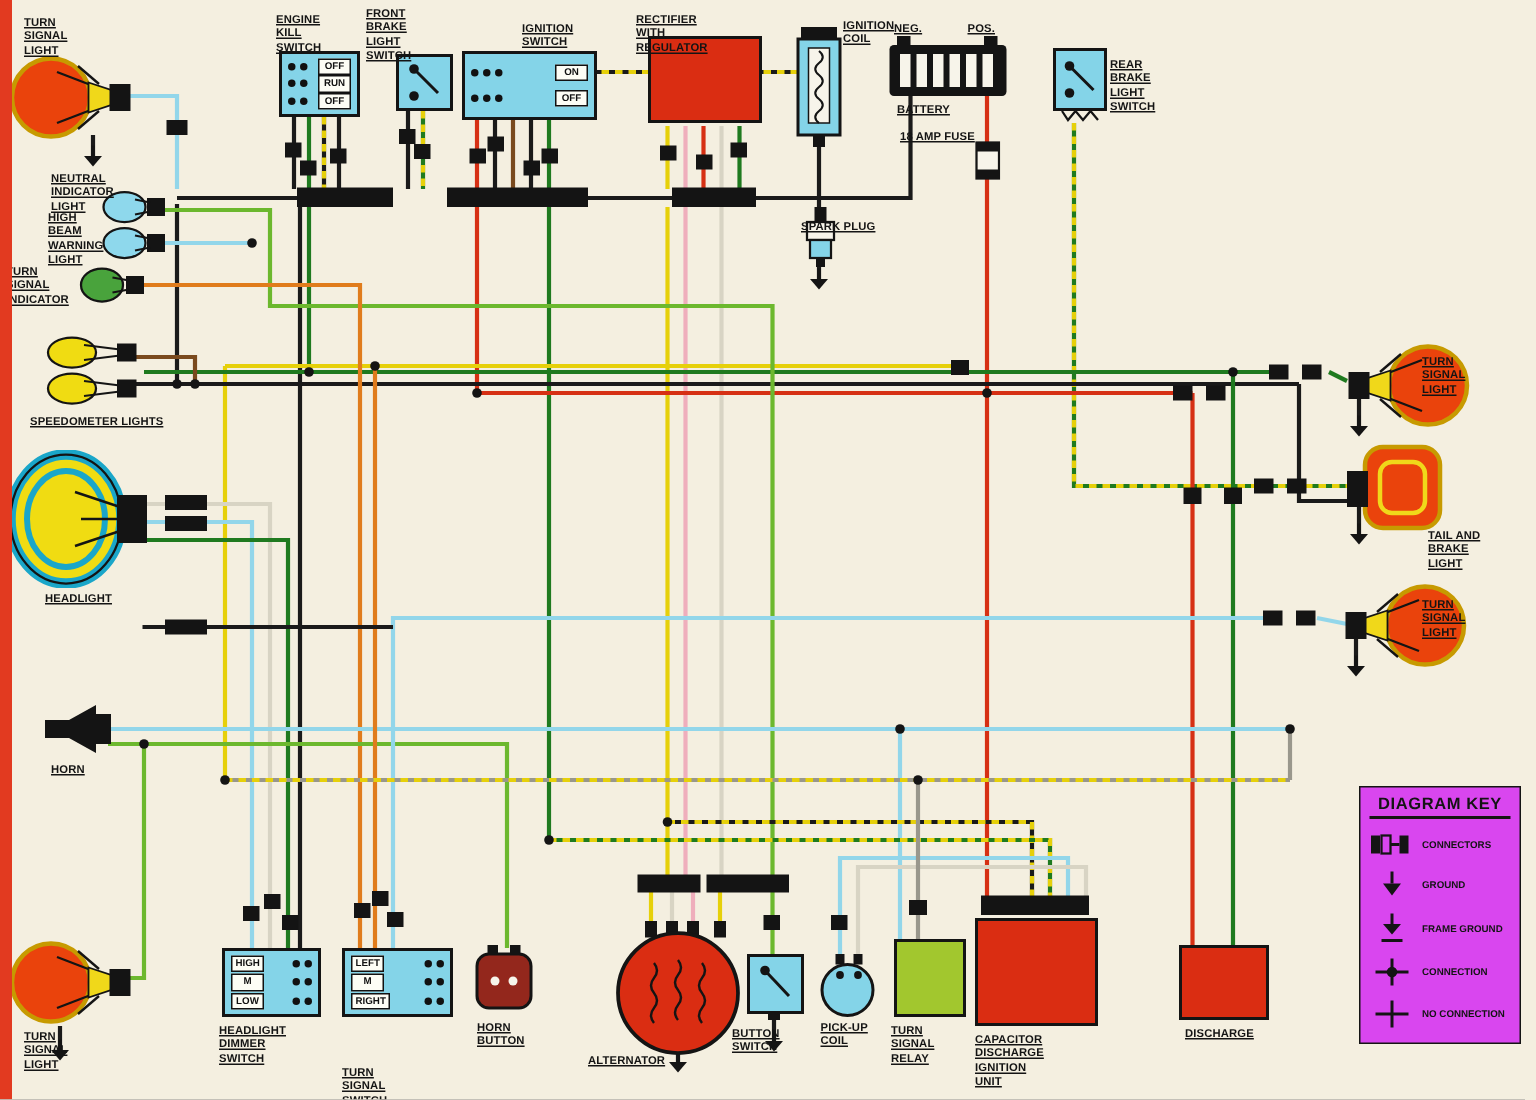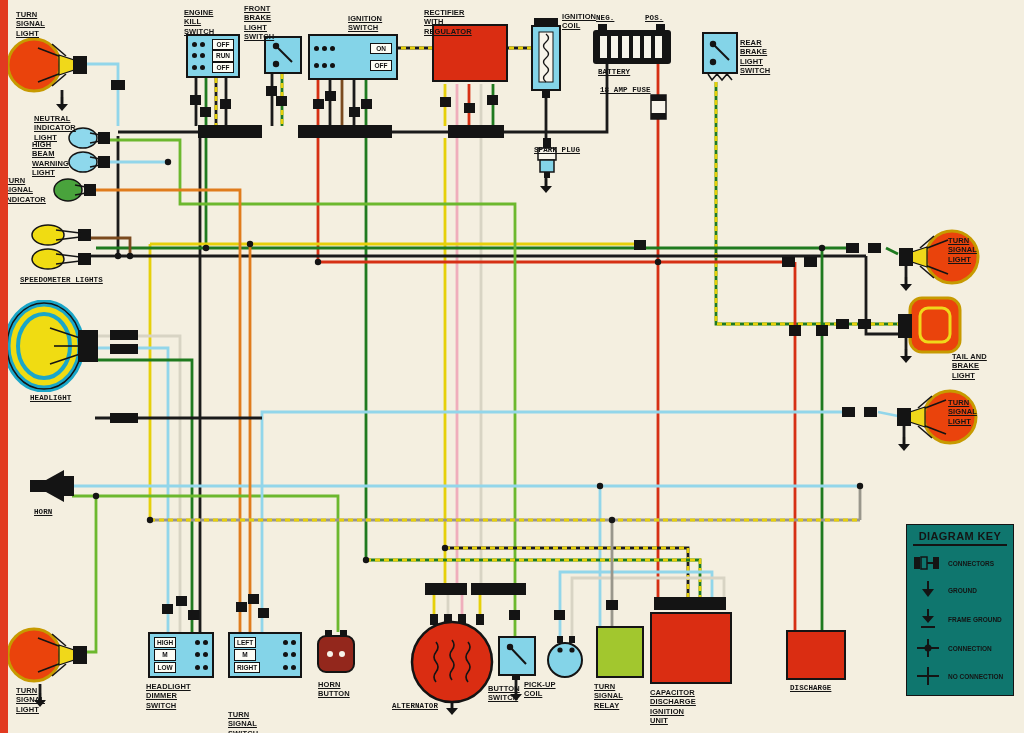--- a/index.html
+++ b/index.html
@@ -11,37 +11,37 @@
   }
   #edge { position:absolute; left:0; top:0; width:8px; height:100%; background:#e23a20; z-index:6; }
   #wire-layer { position:absolute; left:0; top:0; z-index:1; }
   .comp { position:absolute; z-index:3; }
   .lbl {
     position:absolute; z-index:4;
     font-weight:bold; font-size:7.5px; line-height:1.25; color:#141414;
     text-decoration:underline; text-underline-offset:1px; text-decoration-thickness:1px;
     letter-spacing:0.1px;
   }
-  .nowrap { white-space:nowrap;font-family:Liberation Mono, monospace; }
+  .nowrap { white-space:nowrap; }
   .switchbox {
     background:#84d4e8; border:2px solid #141414;
     display:flex; flex-direction:column; justify-content:space-evenly; padding:2px 4px;
   }
   .swrow { display:flex; align-items:center; justify-content:space-between; gap:3px; }
   .dots { display:flex; gap:3px; align-items:center; }
   .dot { width:5px; height:5px; border-radius:50%; background:#111; flex:0 0 auto; }
   .cell {
     background:#fdfdf5; border:1px solid #111; color:#111;
     font-size:6.5px; font-weight:bold; line-height:1.1; padding:1px 2px;
     min-width:22px; text-align:center;
   }
   .redbox { background:#da2d12; border:2px solid #141414; }
   .greenbox { background:#a2c72e; border:2px solid #141414; }
   .key {
-    background:#0f766e; border:1.5px solid #141414; padding:5px 6px; z-index:5;
+    background:#d946ef; border:1.5px solid #141414; padding:5px 6px; z-index:5;
   }
   .key-title { font-weight:bold; font-size:11px; color:#141414; text-align:center; letter-spacing:0.4px; border-bottom:2px solid #141414; padding-bottom:2px; }
   .key-row { display:flex; align-items:center; gap:5px; margin-top:8px; }
   .key-row span { font-size:6.5px; font-weight:bold; color:#141414; }
 </style>
 </head>
 <body>
 
 <div id="stage">
   <svg id="wire-layer" width="1024" height="733">
@@ -532,21 +532,21 @@
 
   <div class="comp" style="left:544px;top:636px">
     <svg width="42" height="42">
       <rect x="13" y="0" width="6" height="7" fill="#141414"></rect>
       <rect x="25" y="0" width="6" height="7" fill="#141414"></rect>
       <circle cx="21" cy="24" r="17" fill="#84d4e8" stroke="#141414" stroke-width="2"></circle>
       <circle cx="16" cy="14" r="2.6" fill="#141414"></circle>
       <circle cx="28" cy="14" r="2.6" fill="#141414"></circle>
     </svg>
   </div>
-  <div class="lbl" style="left:524px;top:680px;width:36px">PICK-UP COIL</div>
+  <div class="lbl" style="left:547px;top:680px;width:36px">PICK-UP COIL</div>
 
   <div class="comp greenbox" style="left:596px;top:626px;width:48px;height:52px"></div>
   <div class="lbl" style="left:594px;top:682px;width:34px">TURN SIGNAL RELAY</div>
 
   <div class="comp redbox" style="left:650px;top:612px;width:82px;height:72px"></div>
   <div class="lbl" style="left:650px;top:688px;width:52px">CAPACITOR DISCHARGE IGNITION UNIT</div>
 
   <div class="comp redbox" style="left:786px;top:630px;width:60px;height:50px"></div>
   <div class="lbl nowrap" style="left:790px;top:684px">DISCHARGE</div>
 

